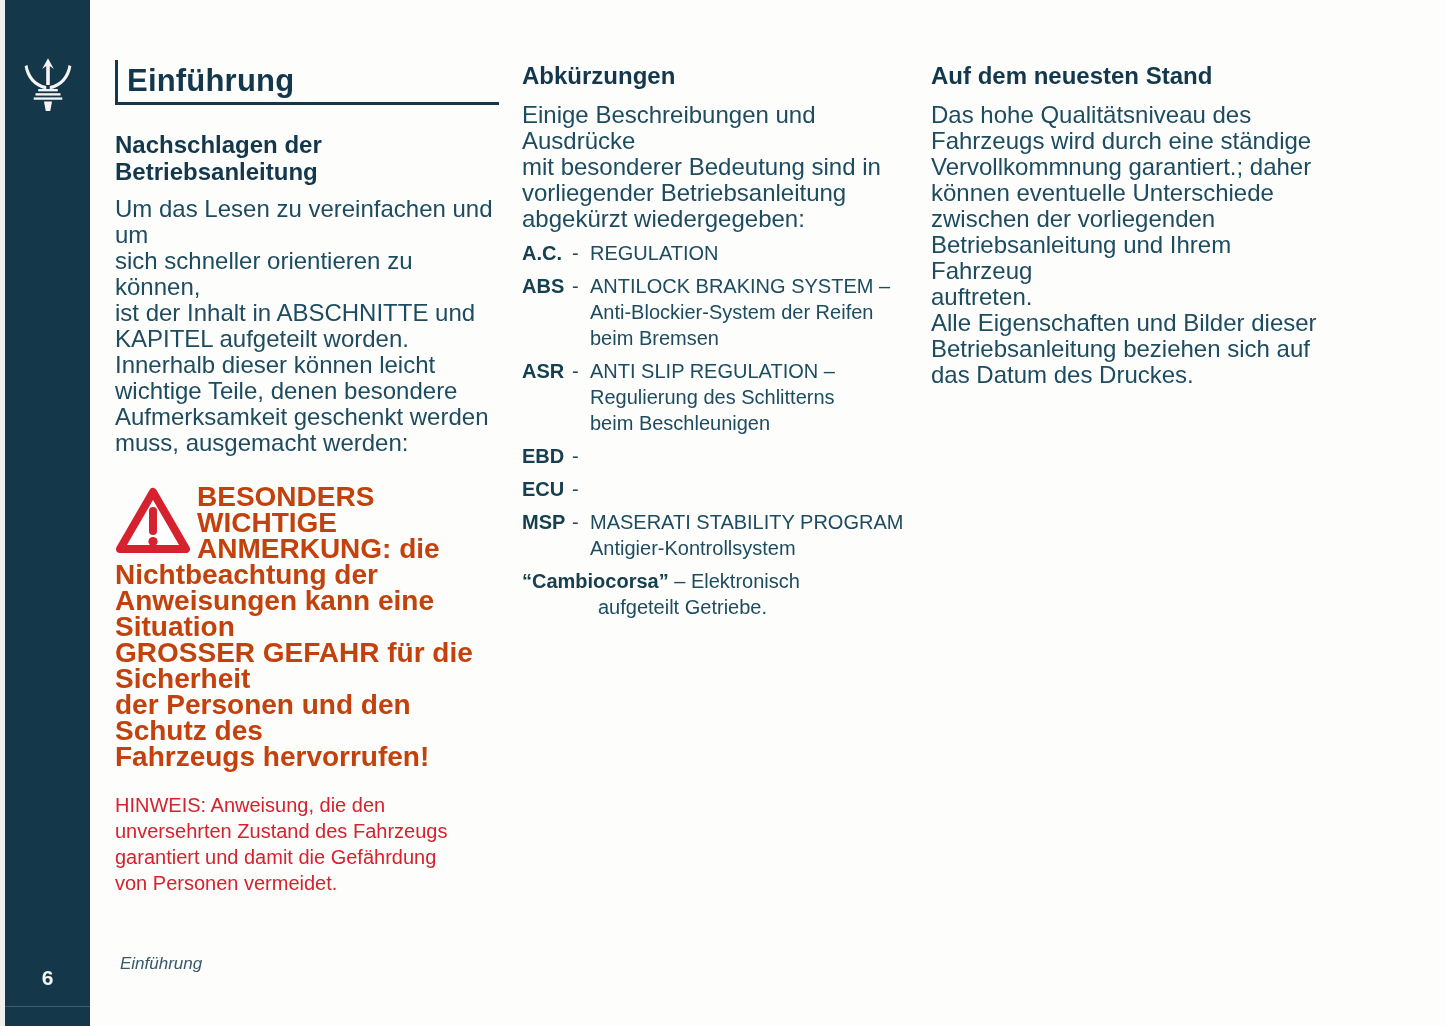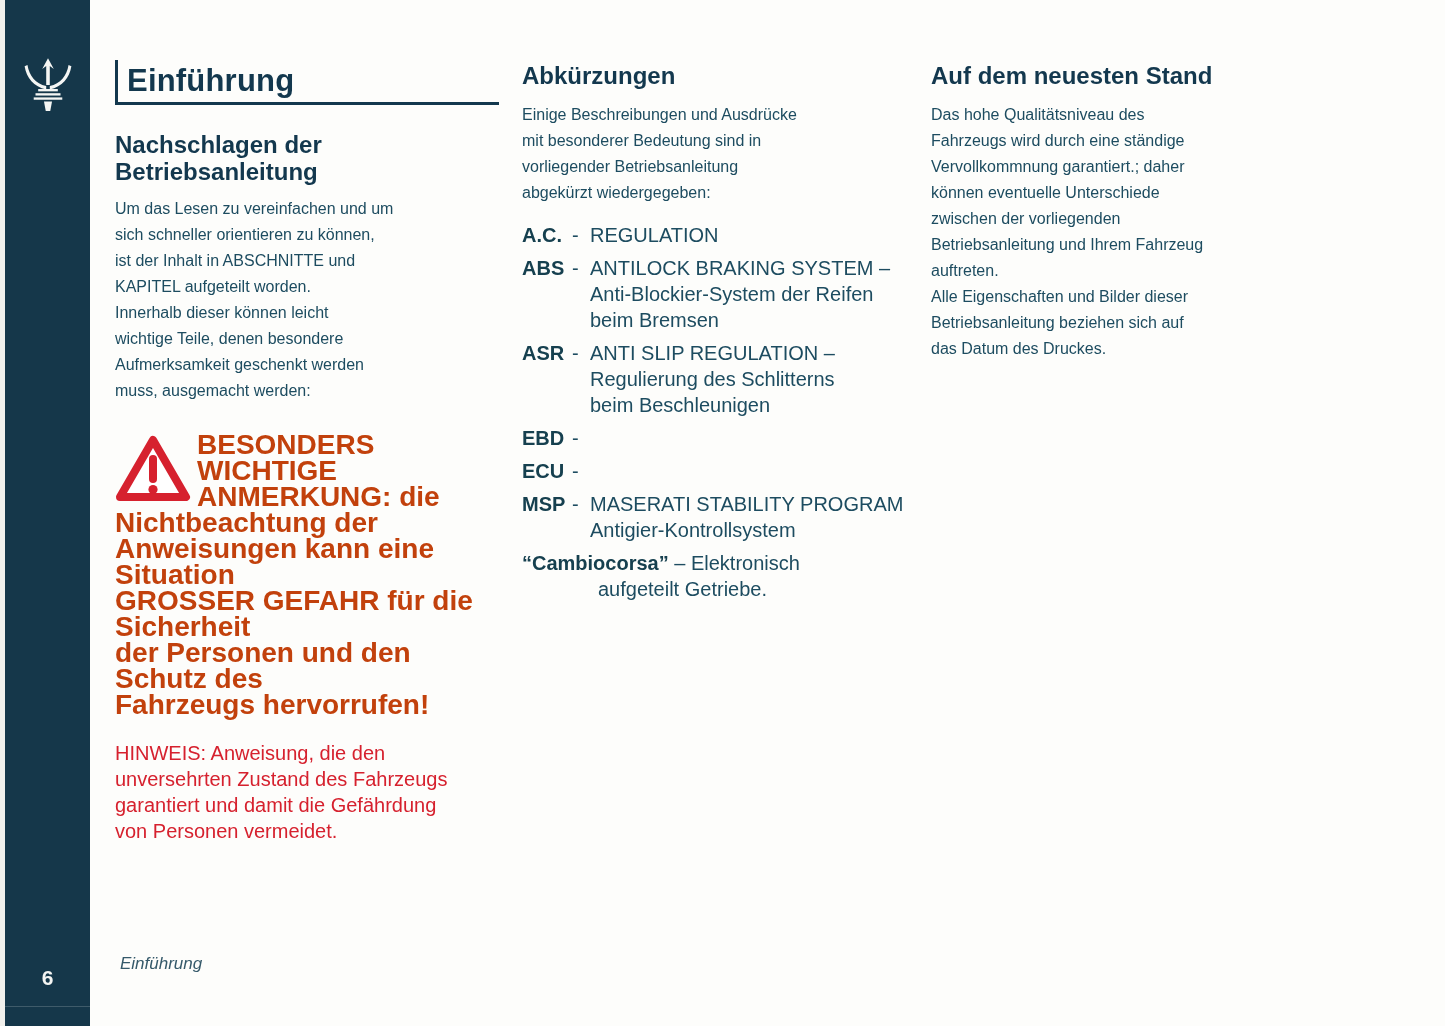--- a/index.html
+++ b/index.html
@@ -44,36 +44,36 @@
     letter-spacing:0.2px;
   }
   h2.section-heading {
     font-size:24px; font-weight:bold; color:#13384e; line-height:27px;
     white-space:pre-line; margin-bottom:11px;
   }
   .col2 h2.section-heading, .col3 h2.section-heading {
     line-height:28px; margin-bottom:12px;
   }
   p.body-text {
-    font-size:16px; line-height:26px; color:#1d4c60;
+    font-size:24px; line-height:26px; color:#1d4c60;
     white-space:pre-line;
   }
   .warning-block {
     margin-top:28px; color:#c2410c; font-weight:bold;
     font-size:28px; line-height:26px;
   }
   .warning-triangle {
     float:left; width:76px; height:70px; margin:2px 6px 2px 0;
   }
   .warning-text { white-space:pre-line; }
   .note-text {
     margin-top:22px; color:#d6212e; font-size:20px; line-height:26px;
     white-space:pre-line;
   }
-  .abbr-list { margin-top:16px; }
+  .abbr-list { margin-top:8px; }
   .abbr-row {
     display:grid; grid-template-columns:50px 18px 1fr;
     font-size:20px; line-height:26px; margin-bottom:7px; color:#1d4c60;
   }
   .abbr-term { font-weight:bold; color:#16404f; }
   .abbr-def  { white-space:pre-line; }
   .cambio-row {
     font-size:20px; line-height:26px; color:#1d4c60;
     white-space:pre-line; padding-left:76px; text-indent:-76px; margin-top:2px;
   }

